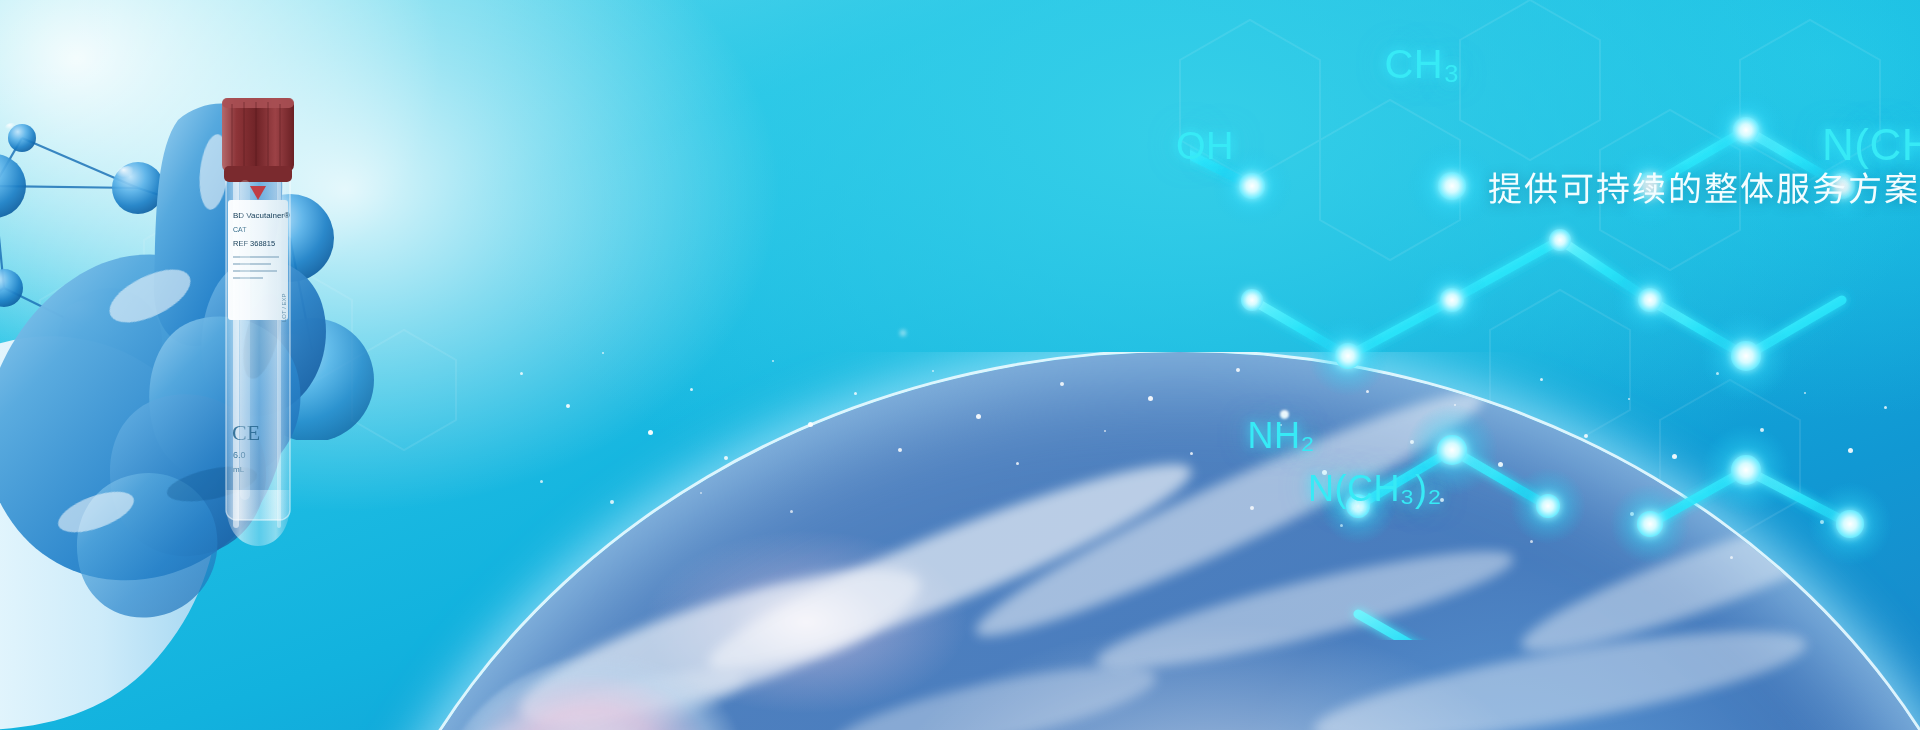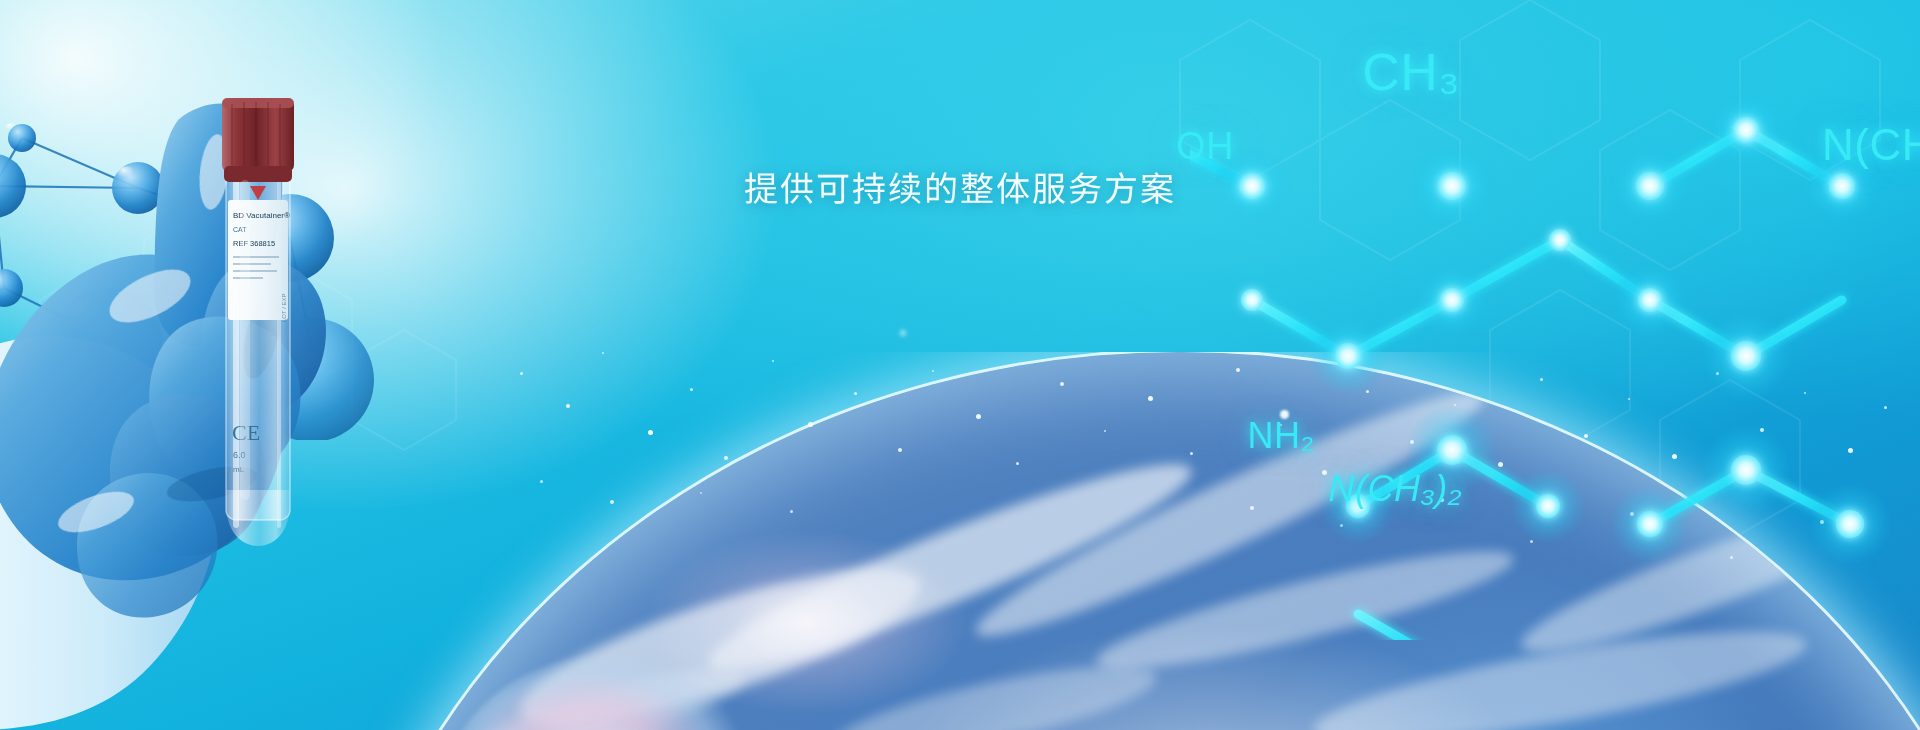--- a/index.html
+++ b/index.html
@@ -85,21 +85,21 @@
     font-size:52px;line-height:1.12;font-weight:700;
     color:#ffffff;letter-spacing:3px;
     text-shadow:0 2px 14px rgba(6,70,105,.42), 0 0 2px rgba(255,255,255,.55);
   }
   .subline{
     margin:14px 0 0 0;
     font-size:34px;line-height:1.5;font-weight:400;
     color:#f2fdff;letter-spacing:2px;
     text-shadow:0 2px 12px rgba(6,70,105,.36);
   }
-  .subline div{margin-top:9px;}
+  .subline div{margin-top:9px;text-align:right;}
 </style>
 </head>
 <body>
 
 <div class="stage">
 
   <div class="bg-base"></div>
   <div class="bg-tint"></div>
 
   <svg class="hexwatermark" viewBox="0 0 1920 730" preserveAspectRatio="none">
@@ -433,33 +433,33 @@
       <circle cx="460" cy="300" r="12"></circle>
       <circle cx="556" cy="470" r="15"></circle>
       <circle cx="660" cy="524" r="14"></circle>
       <circle cx="460" cy="524" r="13"></circle>
       <circle cx="358" cy="506" r="12"></circle>
       <circle cx="168" cy="506" r="12"></circle>
       <circle cx="370" cy="240" r="11"></circle>
     </g>
   </svg>
 
-  <div class="chem-label" style="right:460px;top:42px;font-size:52px;">
+  <div class="chem-label" style="right:460px;top:42px;font-size:40px;">
     <span>CH₃</span>
   </div>
   <div class="chem-label" style="right:686px;top:125px;font-size:38px;">
     <span>OH</span>
   </div>
   <div class="chem-label" style="right:-14px;top:120px;font-size:44px;">
     <span>N(CH</span>
   </div>
   <div class="chem-label" style="right:605px;top:415px;font-size:36px;">
     <span>NH₂</span>
   </div>
-  <div class="chem-label" style="right:458px;top:468px;font-size:36px;font-style:italic;">
+  <div class="chem-label" style="right:478px;top:468px;font-size:36px;">
     <span>N(CH₃)₂</span>
   </div>
 
   <div class="copy">
     <div class="subline">
       <div>提供可持续的整体服务方案</div>
     </div>
   </div>
 
 </div>

